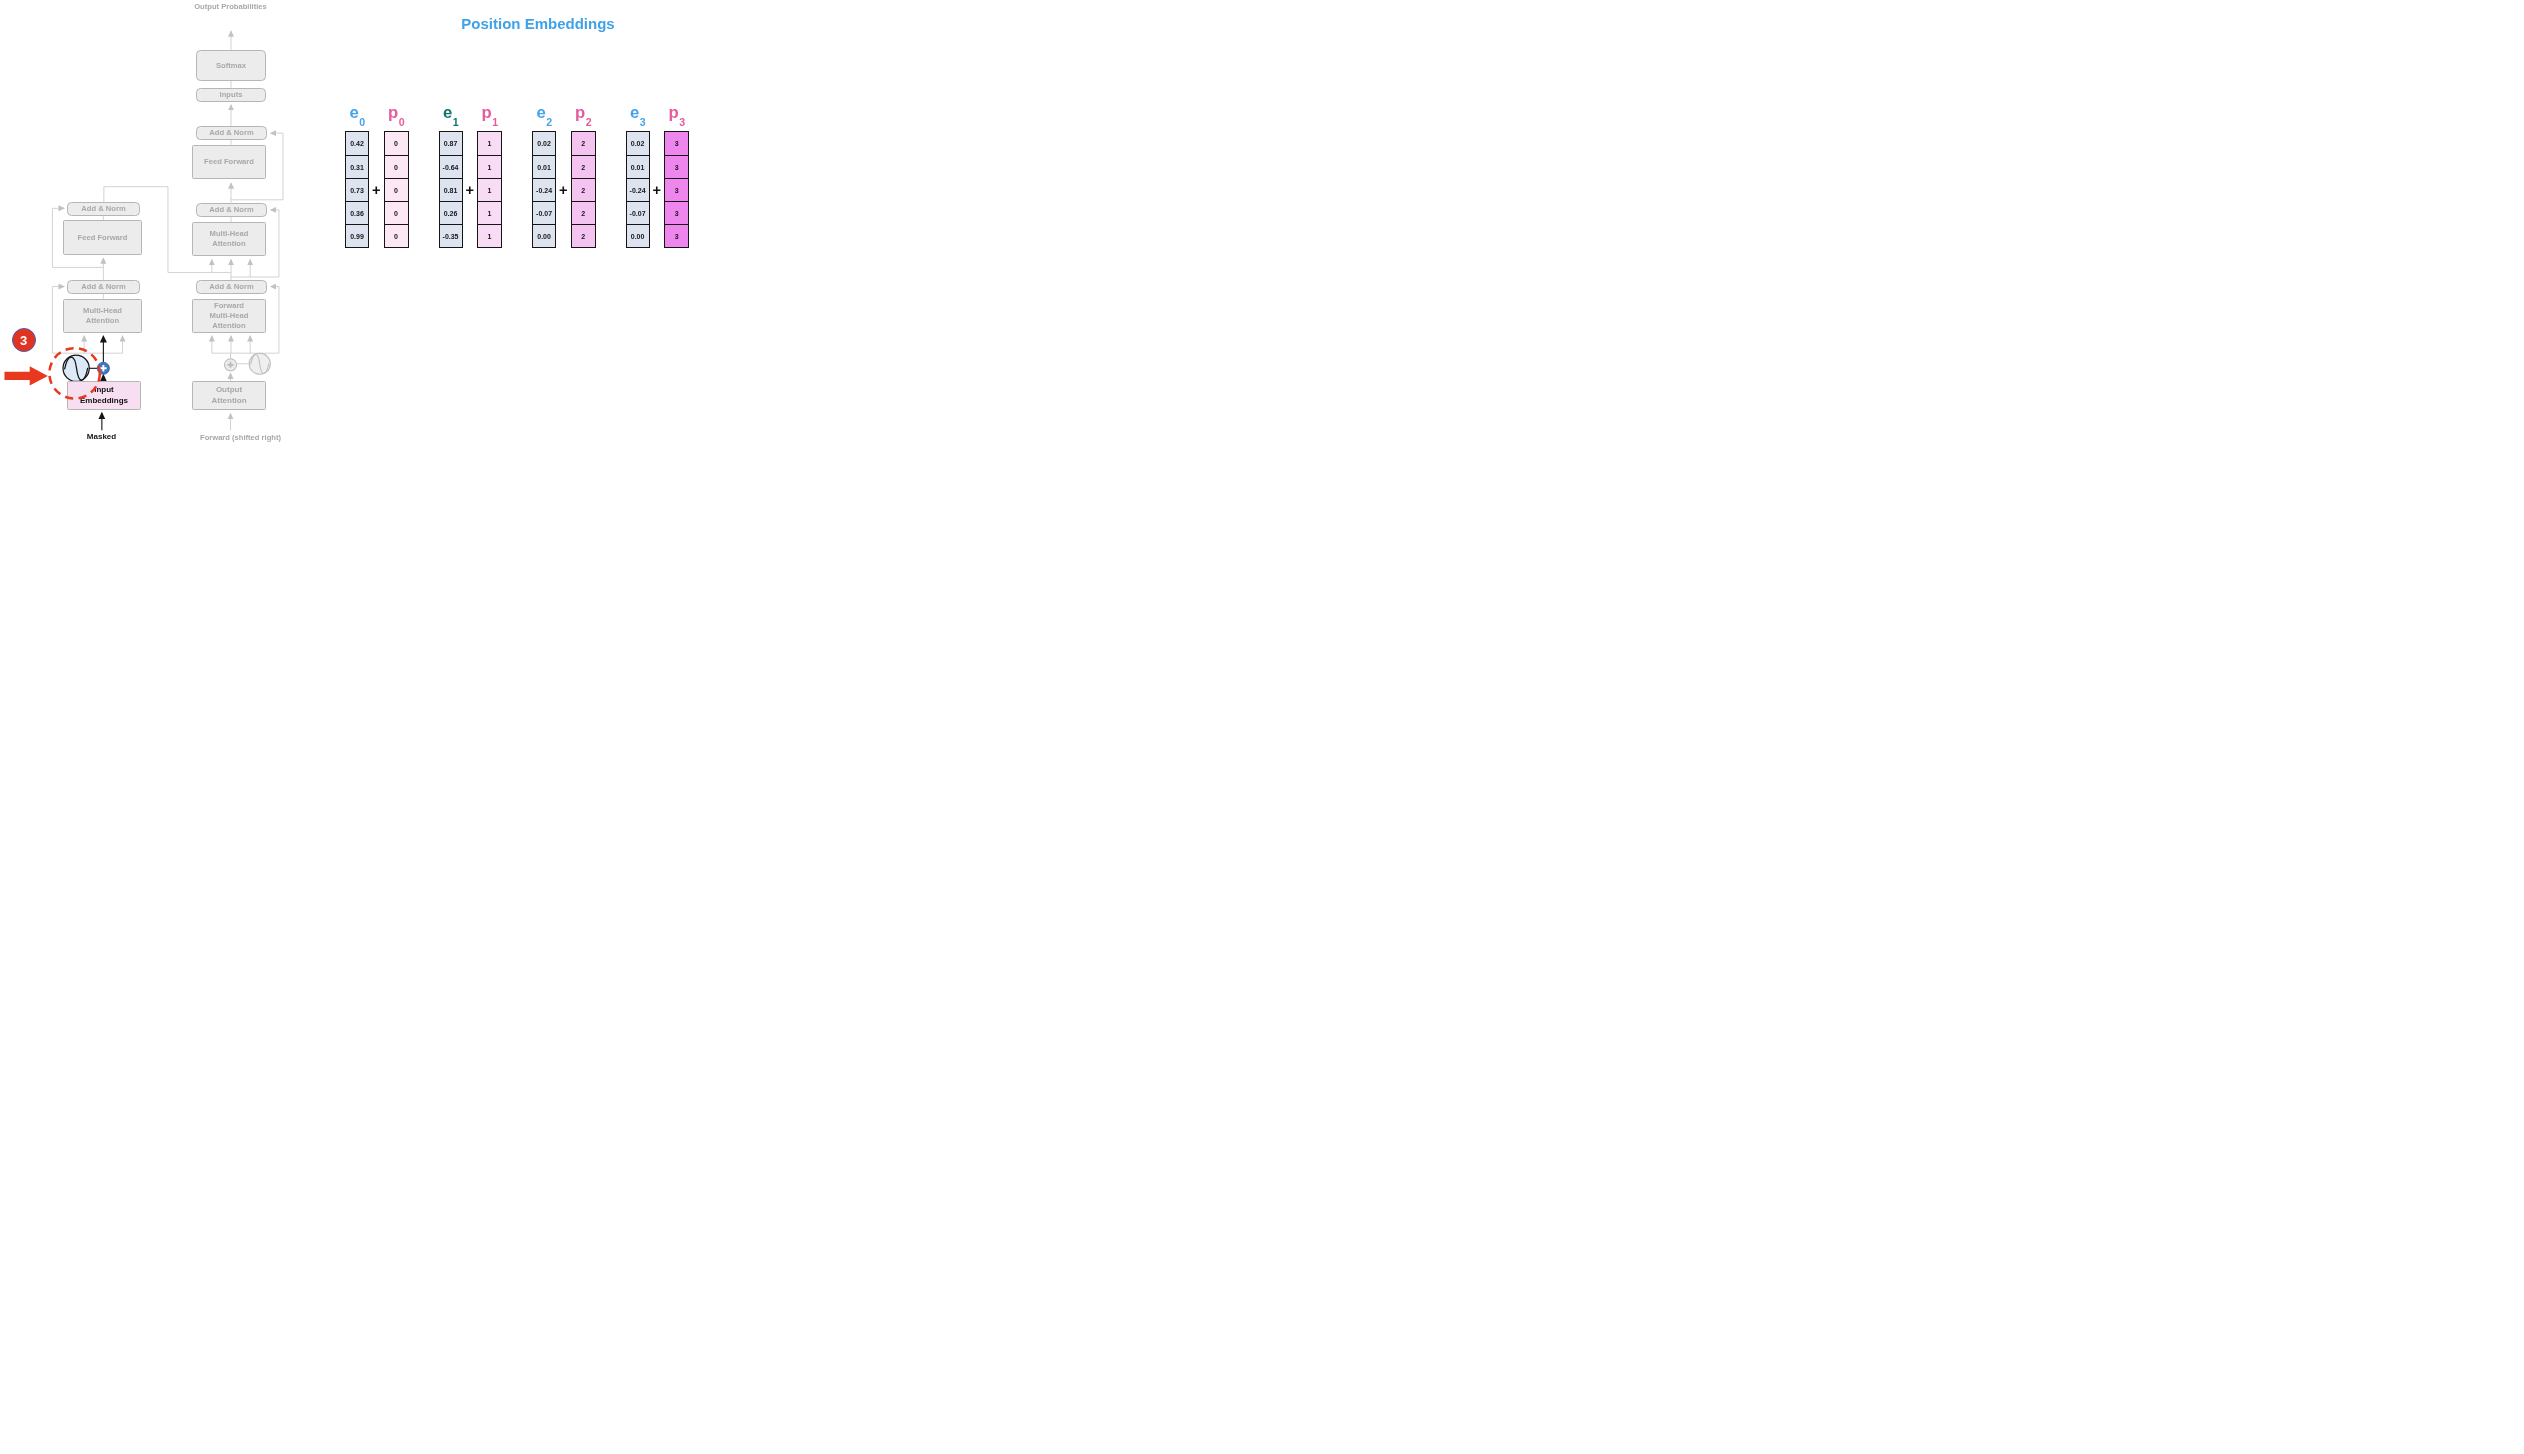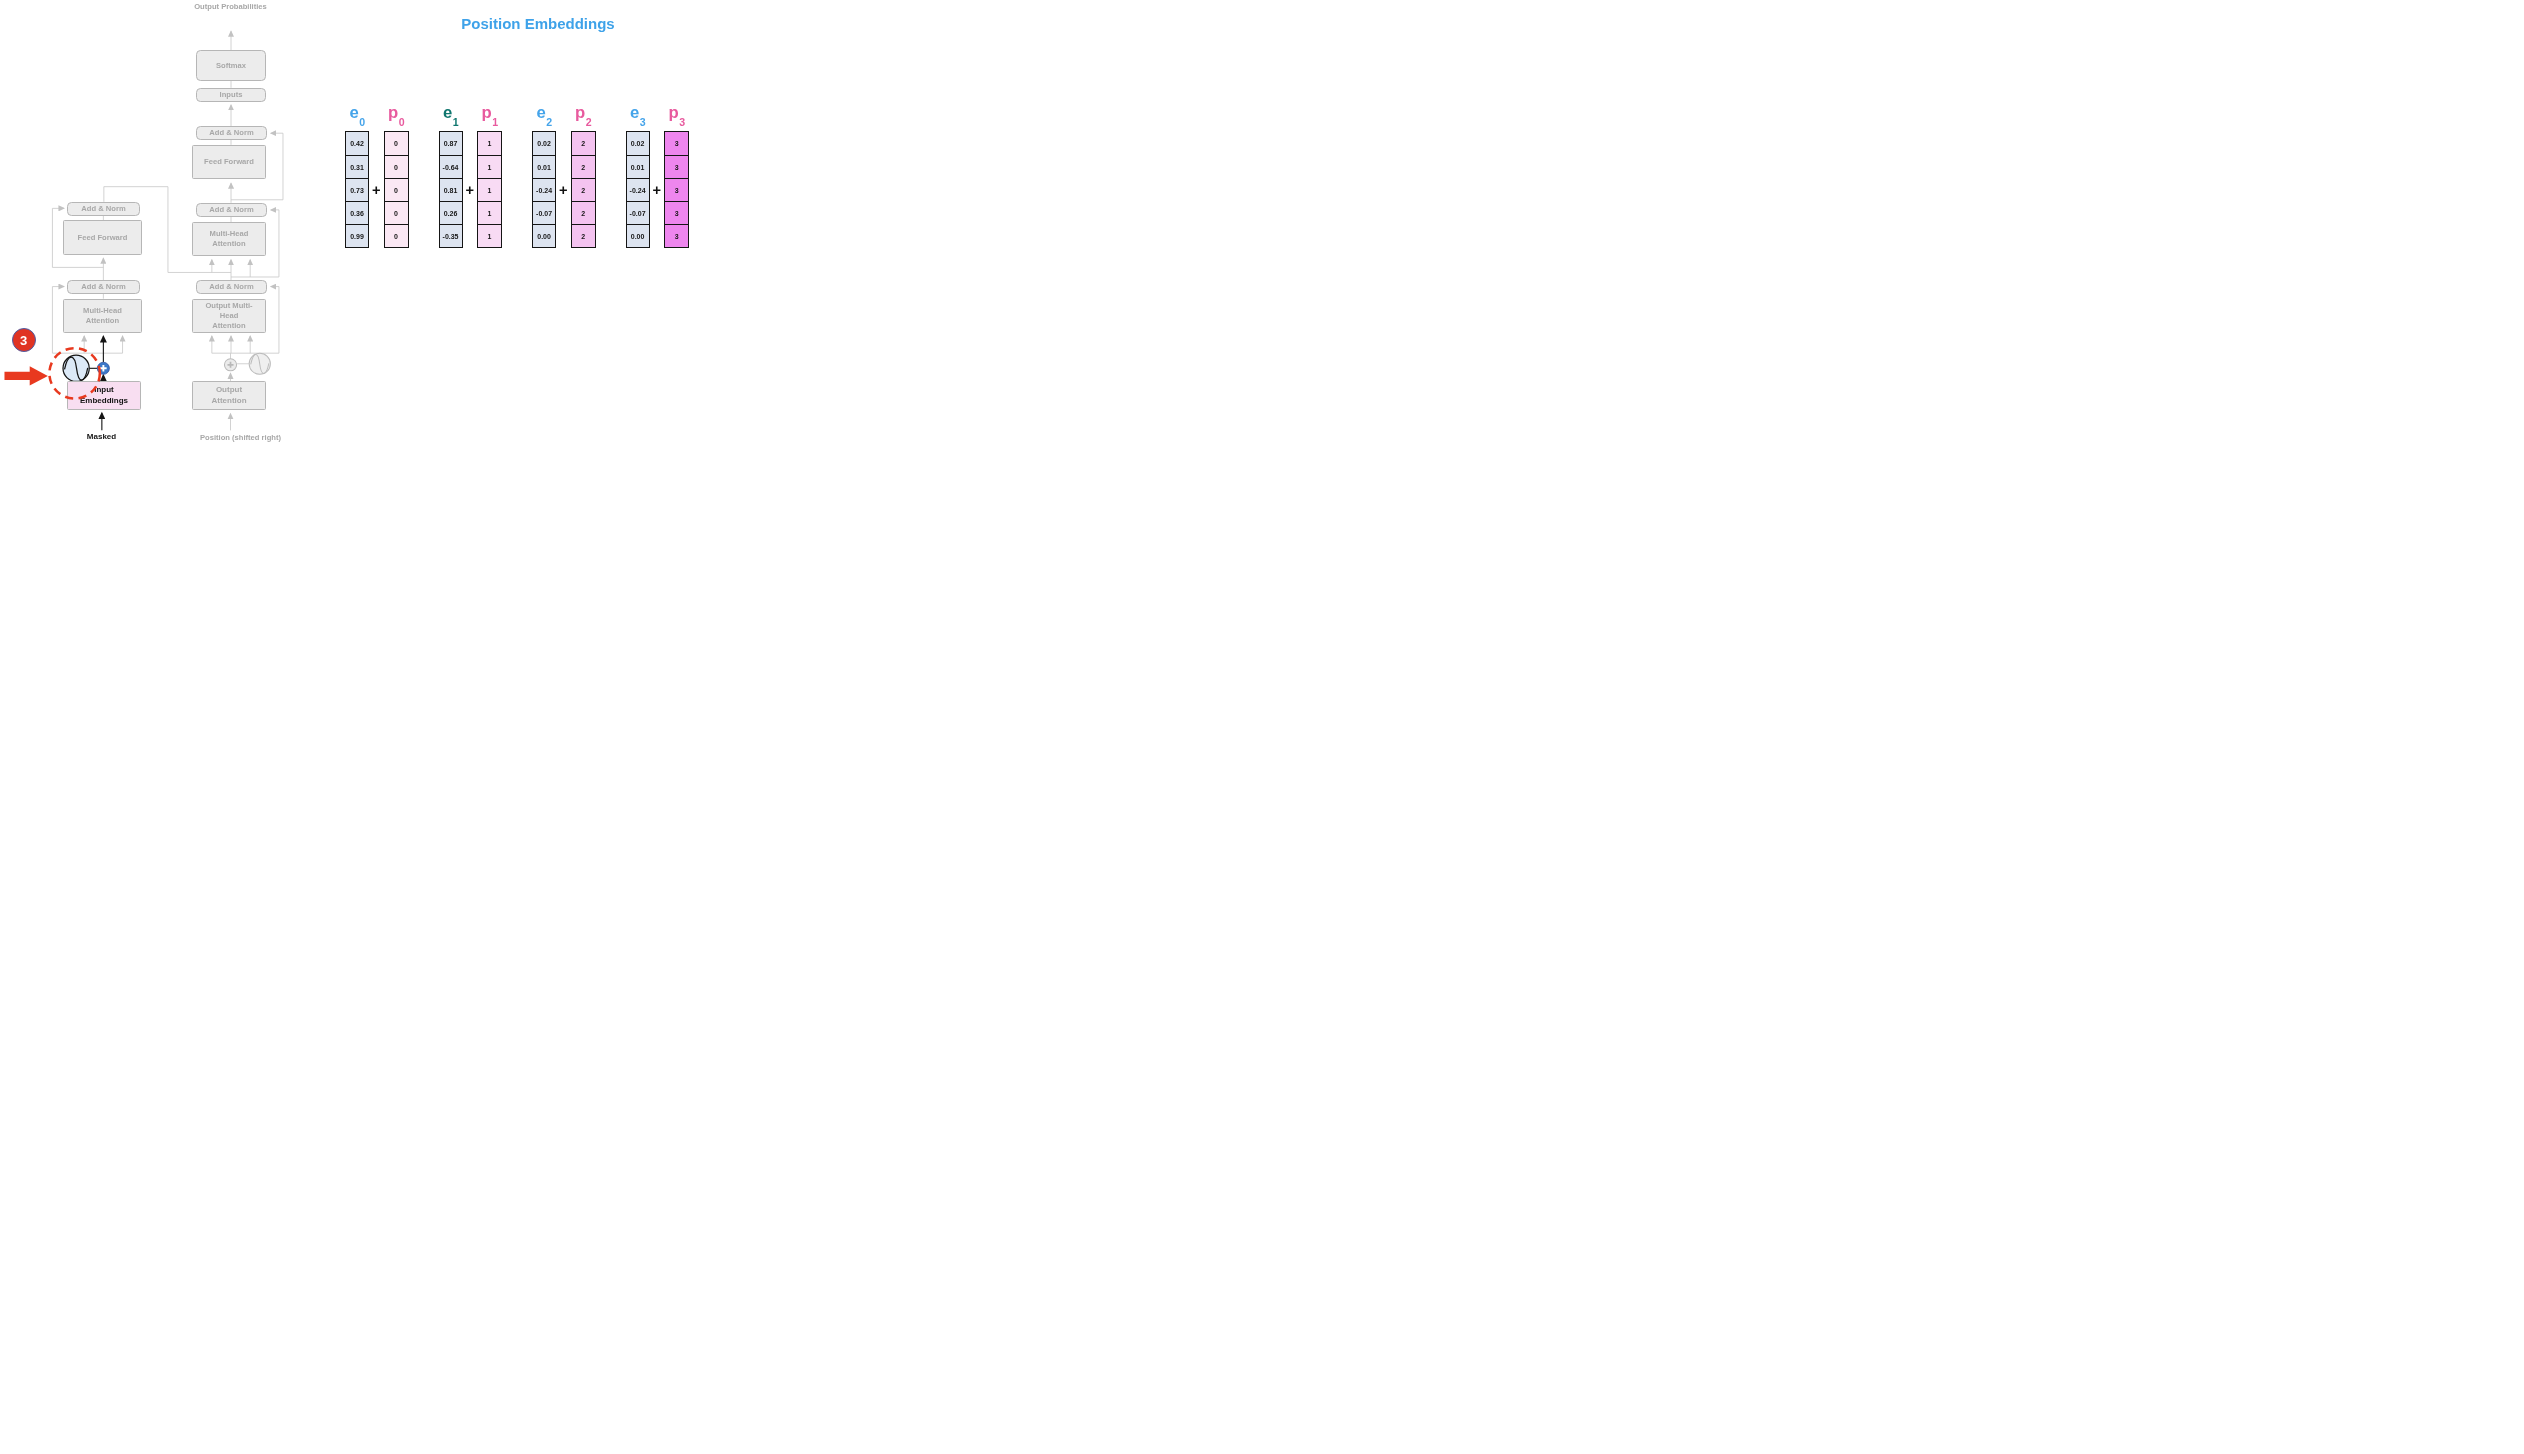--- a/index.html
+++ b/index.html
@@ -122,26 +122,26 @@
   <div class="box pill" style="left:196px;top:50px;width:70px;height:31px;">Softmax</div>
   <div class="box pill" style="left:196px;top:88px;width:70px;height:13.6px;">Inputs</div>
   <div class="box pill" style="left:196px;top:126px;width:71px;height:13.6px;">Add &amp; Norm</div>
   <div class="box rect" style="left:192px;top:145px;width:74px;height:34px;">Feed Forward</div>
   <div class="box pill" style="left:196px;top:203px;width:71px;height:13.6px;">Add &amp; Norm</div>
   <div class="box rect" style="left:192px;top:222px;width:74px;height:34px;">
       <span class="emb-inner">Multi-Head Attention</span>
     </div>
   <div class="box pill" style="left:196px;top:280px;width:71px;height:13.6px;">Add &amp; Norm</div>
   <div class="box rect" style="left:192px;top:299px;width:74px;height:34px;">
-      <span class="emb-inner">Output Multi-Head Attention</span>
+      <span class="emb-inner">Forward Multi-Head Attention</span>
     </div>
   <div class="box rect" id="output-emb" style="left:192px;top:381px;width:74px;height:29px;">
       <span class="emb-inner">Output Attention</span>
     </div>
-  <div class="flabel" style="left:190px;top:432px;width:101px;">Position (shifted right)</div>
+  <div class="flabel" style="left:190px;top:432px;width:101px;">Forward (shifted right)</div>
 
   <div class="box pill" style="left:67px;top:202px;width:73px;height:13.6px;">Add &amp; Norm</div>
   <div class="box rect" style="left:63px;top:220px;width:79px;height:35px;">Feed Forward</div>
   <div class="box pill" style="left:67px;top:280px;width:73px;height:13.6px;">Add &amp; Norm</div>
   <div class="box rect" style="left:63px;top:299px;width:79px;height:34px;">
       <span class="emb-inner">Multi-Head Attention</span>
     </div>
   <div class="box rect" id="input-emb" style="left: 67px; top: 381px; width: 74px; height: 29px; background: rgb(248, 222, 241);">
       <span class="emb-inner">Input Embeddings</span>
     </div>

